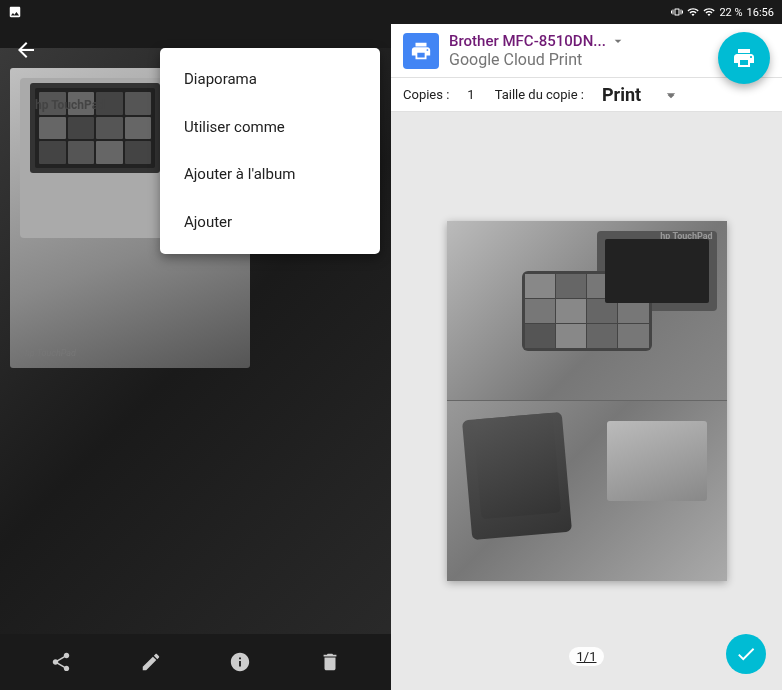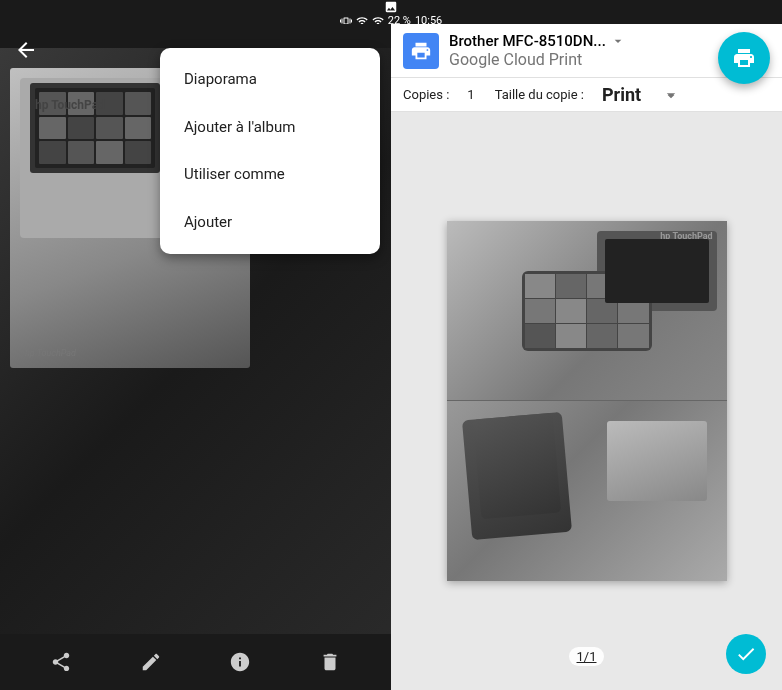--- a/index.html
+++ b/index.html
@@ -15,21 +15,20 @@
 
     
     .status-bar {
       height: 24px;
       background: #1a1a1a;
       display: flex;
       align-items: center;
       justify-content: space-between;
       padding: 0 8px;
       flex-shrink: 0;
-      flex-direction: column;
     }
     .status-bar-left {
       display: flex;
       align-items: center;
       gap: 6px;
     }
     .status-bar-right {
       display: flex;
       align-items: center;
       gap: 4px;
@@ -137,21 +136,21 @@
       color: #ccc;
     }
 
     
     .context-menu {
       position: absolute;
       top: 24px;
       left: 160px;
       width: 220px;
       background: #fff;
-      border-radius: 10px;
+      border-radius: 5px;
       box-shadow: 0 4px 12px rgba(0,0,0,0.4);
       z-index: 100;
       padding: 8px 0;
     }
 
     .menu-item {
       padding: 14px 24px;
       font-size: 15px;
       color: #212121;
       cursor: pointer;
@@ -190,21 +189,21 @@
       font-size: 18px;
       flex-shrink: 0;
     }
 
     .printer-info {
       flex: 1;
     }
 
     .printer-name {
       font-size: 15px;
-      color: #000000;
+      color: #701a75;
       font-weight: 500;
       display: flex;
       align-items: center;
       gap: 4px;
     }
 
     .printer-subtitle {
       font-size: 16px;
       color: #757575;
     }
@@ -385,21 +384,21 @@
     <svg width="12" height="12" viewBox="0 0 24 24" fill="#fff">
       <path d="M0 15h2V9H0v6zm3 2h2V7H3v10zm19-8v6h2V9h-2zm-3 8h2V7h-2v10zM16 5H8c-.55 0-1 .45-1 1v12c0 .55.45 1 1 1h8c.55 0 1-.45 1-1V6c0-.55-.45-1-1-1zm-1 12H9V7h6v10z"></path>
     </svg>
     <svg width="12" height="12" viewBox="0 0 24 24" fill="#fff">
       <path d="M1 9l2 2c5.07-5.07 13.27-5.07 18.34 0l2-2C16.93 2.93 7.08 2.93 1 9zm8 8l3 3 3-3a4.237 4.237 0 0 0-6 0zm-4-4l2 2a7.074 7.074 0 0 1 10 0l2-2C15.14 9.14 8.87 9.14 5 13z"></path>
     </svg>
     <svg width="12" height="12" viewBox="0 0 24 24" fill="#fff">
       <path d="M1 9l2 2c5.07-5.07 13.27-5.07 18.34 0l2-2C16.93 2.93 7.08 2.93 1 9zm8 8l3 3 3-3a4.237 4.237 0 0 0-6 0zm-4-4l2 2a7.074 7.074 0 0 1 10 0l2-2C15.14 9.14 8.87 9.14 5 13z"></path>
     </svg>
     <span>22 %</span>
-    <span>10:56</span>
+    <span>16:56</span>
   </div>
 </div>
 
 <div class="main-area">
 
   <div class="left-panel">
     <div class="photo-bg">
       <div class="photo-content">
         <div class="tablet-box-sim">
 
@@ -429,22 +428,22 @@
       </div>
 
       <div class="back-btn">
         <svg width="24" height="24" viewBox="0 0 24 24" fill="#fff">
           <path d="M20 11H7.83l5.59-5.59L12 4l-8 8 8 8 1.41-1.41L7.83 13H20v-2z"></path>
         </svg>
       </div>
 
       <div class="context-menu">
         <div class="menu-item">Diaporama</div>
+        <div class="menu-item">Utiliser comme</div>
         <div class="menu-item">Ajouter à l'album</div>
-        <div class="menu-item">Utiliser comme</div>
         <div class="menu-item">Ajouter</div>
       </div>
 
       <div class="bottom-toolbar">
         <div class="toolbar-btn">
           <svg width="22" height="22" viewBox="0 0 24 24" fill="#ccc">
             <path d="M18 16.08c-.76 0-1.44.3-1.96.77L8.91 12.7c.05-.23.09-.46.09-.7s-.04-.47-.09-.7l7.05-4.11c.54.5 1.25.81 2.04.81 1.66 0 3-1.34 3-3s-1.34-3-3-3-3 1.34-3 3c0 .24.04.47.09.7L8.04 9.81C7.5 9.31 6.79 9 6 9c-1.66 0-3 1.34-3 3s1.34 3 3 3c.79 0 1.5-.31 2.04-.81l7.12 4.16c-.05.21-.08.43-.08.65 0 1.61 1.31 2.92 2.92 2.92 1.61 0 2.92-1.31 2.92-2.92s-1.31-2.92-2.92-2.92z"></path>
           </svg>
         </div>
         <div class="toolbar-btn">

